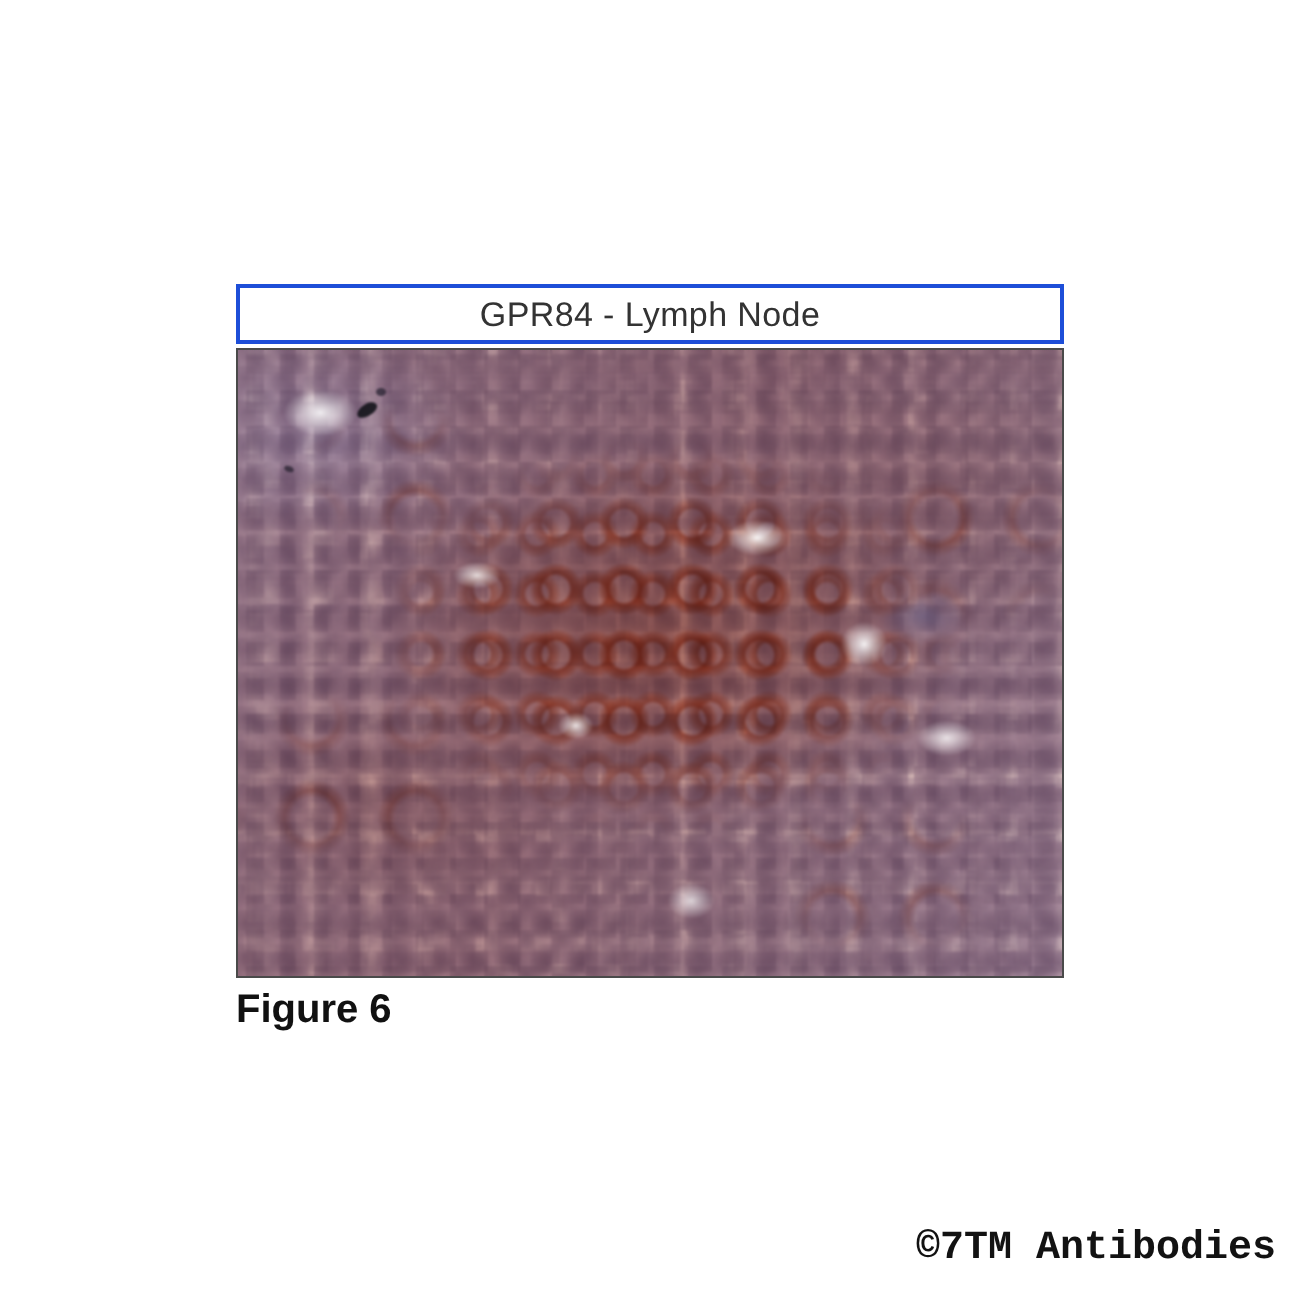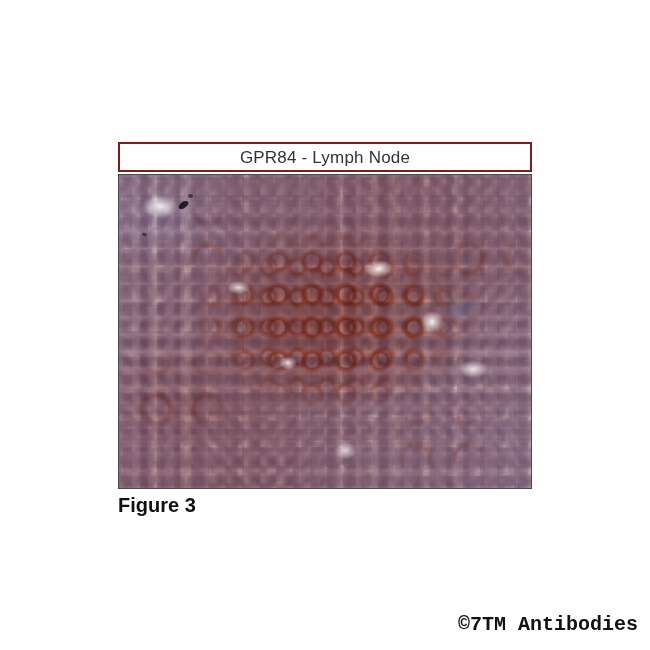--- a/index.html
+++ b/index.html
@@ -23,21 +23,21 @@
     left: 118px;
     top: 142px;
     width: 414px;
   }
 
   
   #panel-title-bar {
     box-sizing: border-box;
     width: 414px;
     height: 30px;
-    border: 2px solid #7f1d1d;
+    border: 2px solid #1d4ed8;
     background: #ffffff;
     display: flex;
     align-items: center;
     justify-content: center;
   }
   #panel-title-text {
     font-family: "Liberation Sans", sans-serif;
     font-size: 17px;
     font-weight: 400;
     color: #333333;
@@ -254,15 +254,15 @@
     <div class="tissue-layer" id="tissue-highlights"></div>
     <div id="tissue-vessel-tint"></div>
     <div id="tissue-pigment-speck"></div>
     <div id="tissue-pigment-speck-2"></div>
     <div id="tissue-pigment-speck-3"></div>
     <div class="tissue-layer" id="tissue-soften"></div>
   </div>
 
 </div>
 
-<div id="figure-caption">Figure 3</div>
+<div id="figure-caption">Figure 6</div>
 
 <div id="copyright-notice">©7TM Antibodies</div>
 
 </body></html>

